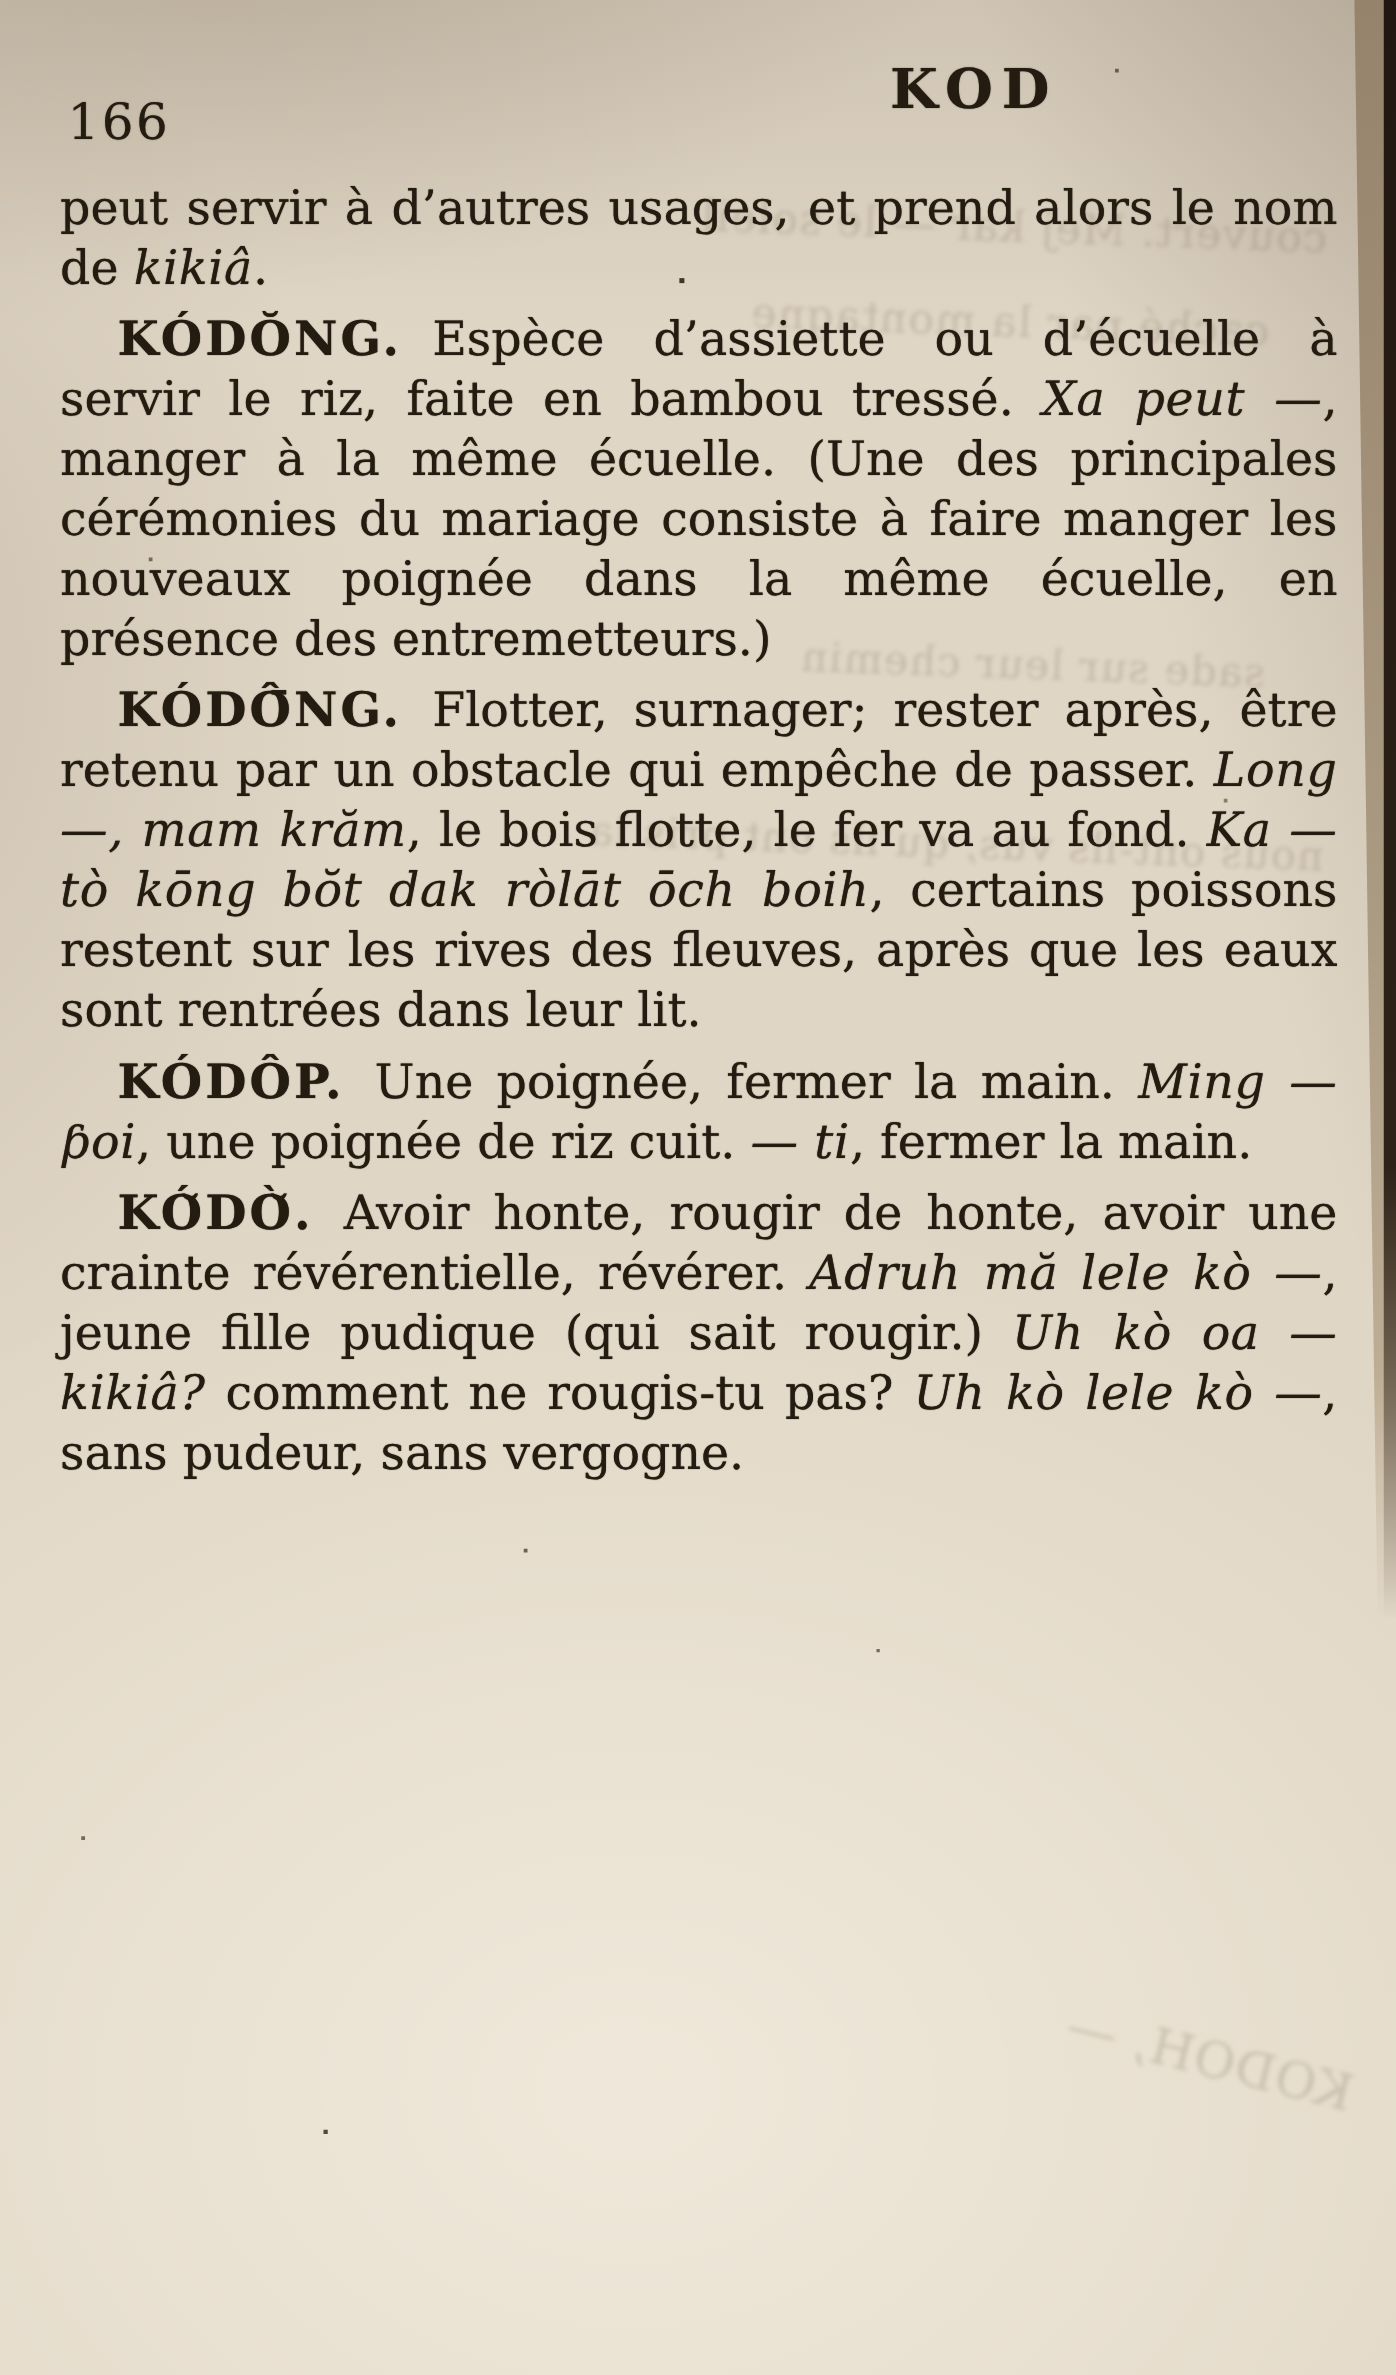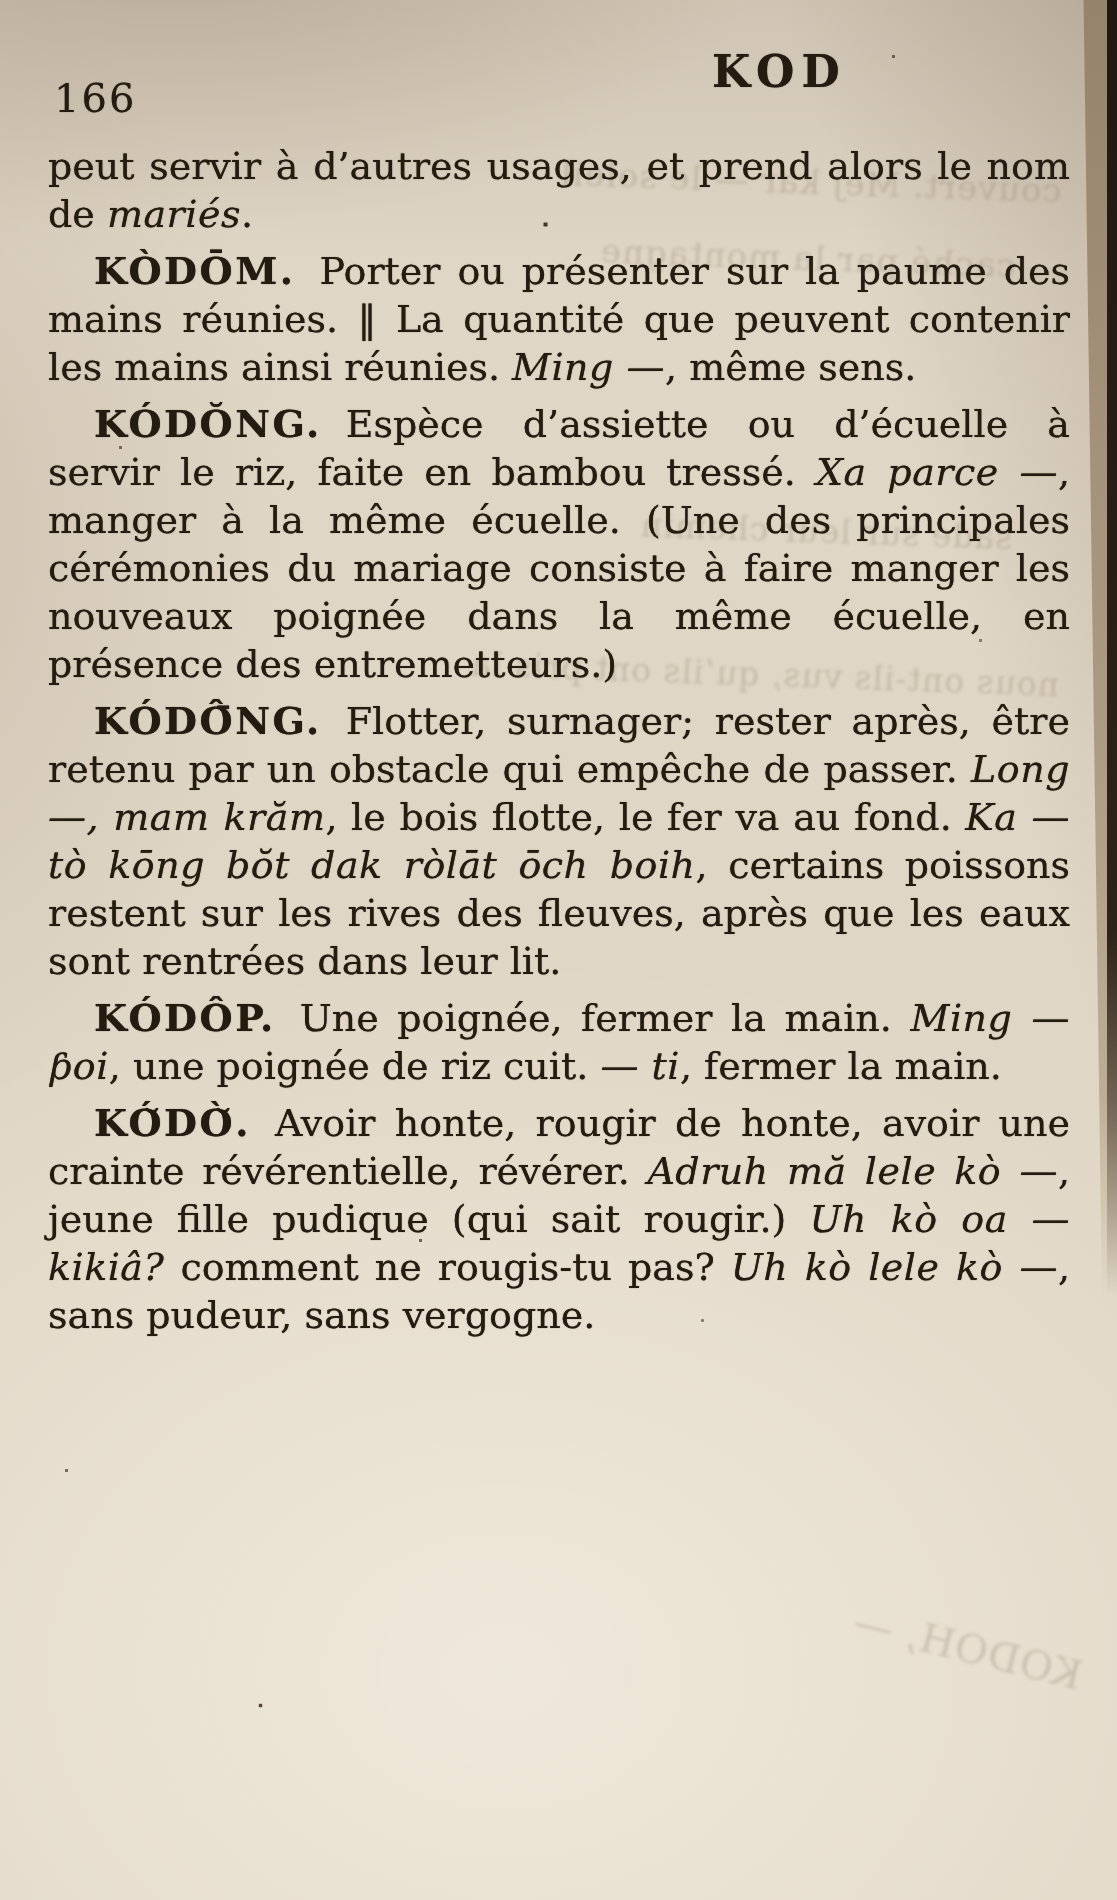--- a/index.html
+++ b/index.html
@@ -74,23 +74,22 @@
       <div class="bt" style="left: 600px; top: 238px; font-size: 34px; transform: scaleX(-1) rotate(-2deg);">caché par la montagne</div>
       <div class="bt" style="left: 640px; top: 512px; font-size: 33px; transform: scaleX(-1) rotate(-2deg);">sade sur leur chemin</div>
       <div class="bt" style="left: 470px; top: 655px; font-size: 33px; transform: scaleX(-1) rotate(-2deg);">nous ont-ils vus, qu’ils ont pris la</div>
       <div class="bt" style="left: 850px; top: 1625px; font-size: 40px; transform: scaleX(-1) rotate(-14deg);">KODOH, —</div>
     </div>
 
   <div class="running-head">KOD</div>
   <div class="page-num">166</div>
 
   <div class="text-block">
-      <div class="para"><span class="seg">peut servir à d’autres usages, et prend alors le nom de </span><span class="seg it">mariés</span><span class="seg">.</span></div>
-      <div class="para entry"><span class="head">KÒDŌM.</span><span class="seg">Porter ou présenter sur la paume des mains réunies. ‖ La quantité que peuvent contenir les mains ainsi réunies. </span><span class="seg it">Ming —</span><span class="seg">, même sens.</span></div>
-      <div class="para entry"><span class="head">KÓDŎNG.</span><span class="seg">Espèce d’assiette ou d’écuelle à servir le riz, faite en bambou tressé. </span><span class="seg it">Xa parce —</span><span class="seg">, manger à la même écuelle. (Une des principales cérémonies du mariage consiste à faire manger les nouveaux poignée dans la même écuelle, en présence des entremetteurs.)</span></div>
+      <div class="para"><span class="seg">peut servir à d’autres usages, et prend alors le nom de </span><span class="seg it">kikiâ</span><span class="seg">.</span></div>
+      <div class="para entry"><span class="head">KÓDŎNG.</span><span class="seg">Espèce d’assiette ou d’écuelle à servir le riz, faite en bambou tressé. </span><span class="seg it">Xa peut —</span><span class="seg">, manger à la même écuelle. (Une des principales cérémonies du mariage consiste à faire manger les nouveaux poignée dans la même écuelle, en présence des entremetteurs.)</span></div>
       <div class="para entry"><span class="head">KÓDÔ̄NG.</span><span class="seg">Flotter, surnager; rester après, être retenu par un obstacle qui empêche de passer. </span><span class="seg it">Long —, mam krăm</span><span class="seg">, le bois flotte, le fer va au fond. </span><span class="seg it">Ka — tò kōng bŏt dak ròlāt ōch boih</span><span class="seg">, certains poissons restent sur les rives des fleuves, après que les eaux sont rentrées dans leur lit.</span></div>
       <div class="para entry"><span class="head">KÓDÔP.</span><span class="seg">Une poignée, fermer la main. </span><span class="seg it">Ming — ƥoi</span><span class="seg">, une poignée de riz cuit. </span><span class="seg it">— ti</span><span class="seg">, fermer la main.</span></div>
       <div class="para entry"><span class="head">KÓ̆DÒ̆.</span><span class="seg">Avoir honte, rougir de honte, avoir une crainte révérentielle, révérer. </span><span class="seg it">Adruh mă lele kò —</span><span class="seg">, jeune fille pudique (qui sait rougir.) </span><span class="seg it">Uh kò oa — kikiâ?</span><span class="seg"> comment ne rougis-tu pas? </span><span class="seg it">Uh kò lele kò —</span><span class="seg">, sans pudeur, sans vergogne.</span></div>
     </div>
 
   <div class="edge-band"></div>
   <div class="edge-dark"></div>
   <div class="specks"></div>
 </div>
 

